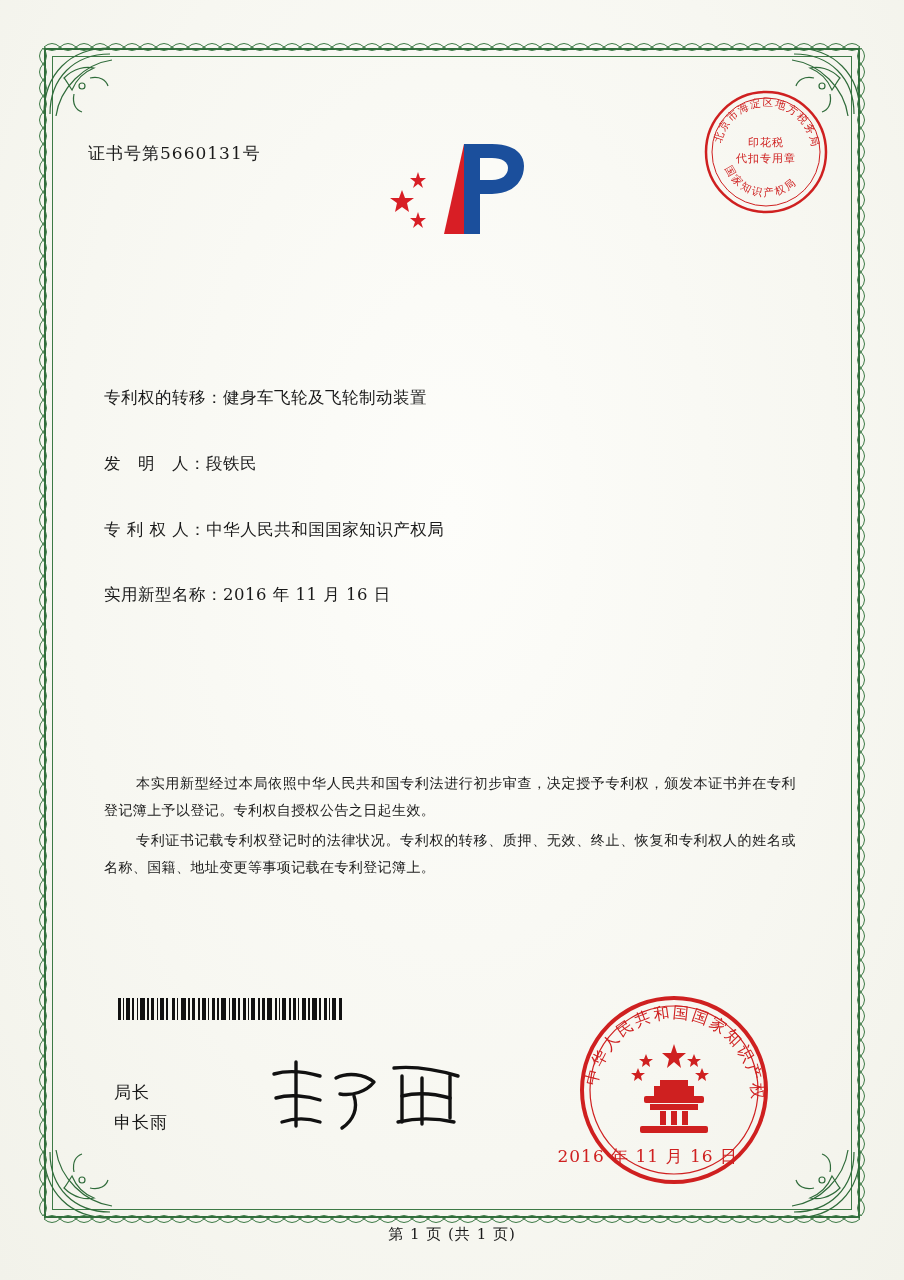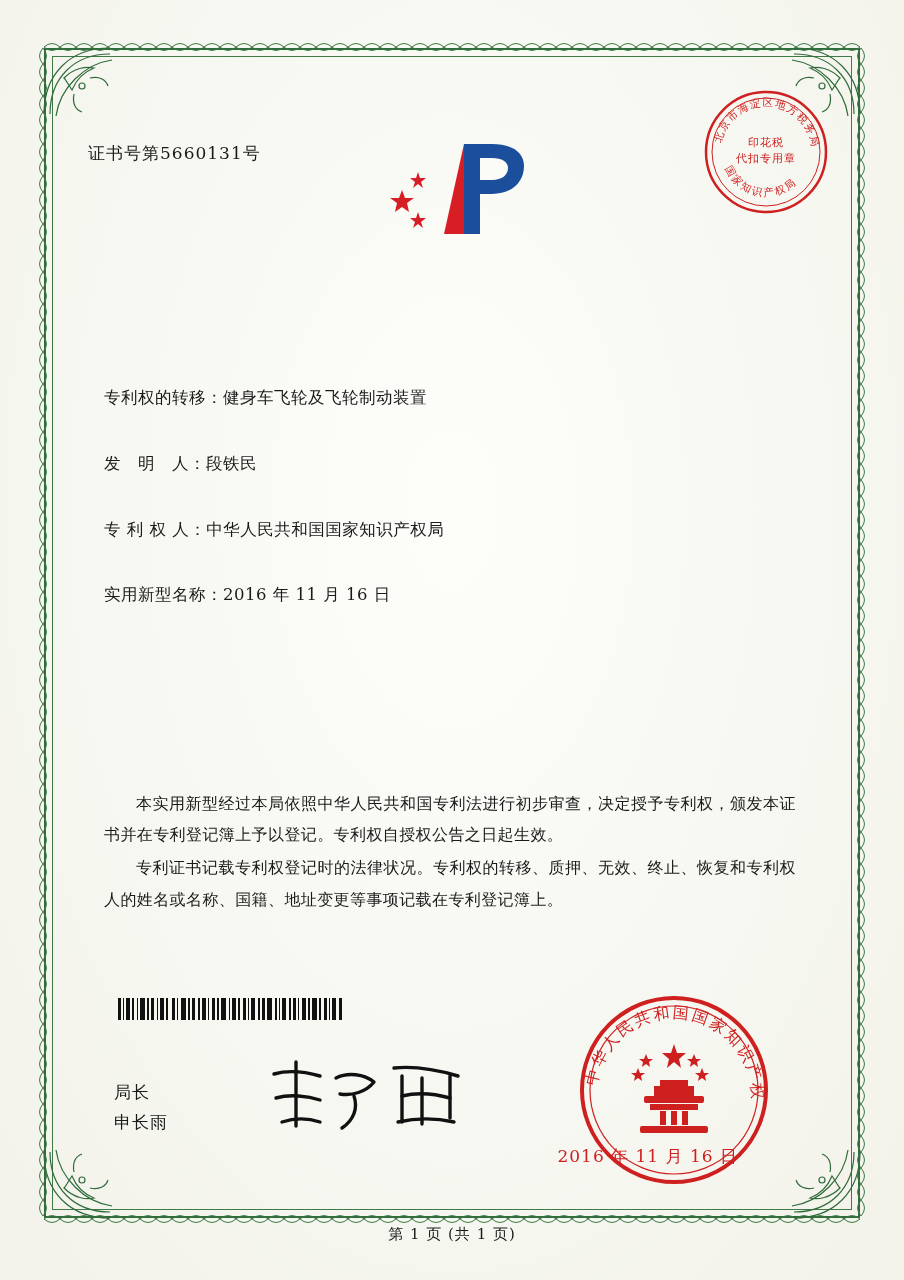--- a/index.html
+++ b/index.html
@@ -127,26 +127,25 @@
     white-space: nowrap;
   }
   .field .lbl { color: #1a1a1a; }
   .field .val { color: #1a1a1a; }
 
   .paras {
     position: absolute;
     left: 104px;
     right: 108px;
     top: 770px;
-    font-size: 16px;
+    font-size: 14px;
     line-height: 1.95;
     font-family: "DejaVu Serif", serif;
     letter-spacing: 0.4px;
     text-align: justify;
-    margin-top: 18px;
   }
   .paras p {
     margin: 0 0 2px 0;
     text-indent: 32px;
   }
 
   
   .barcode {
     position: absolute;
     left: 118px;

